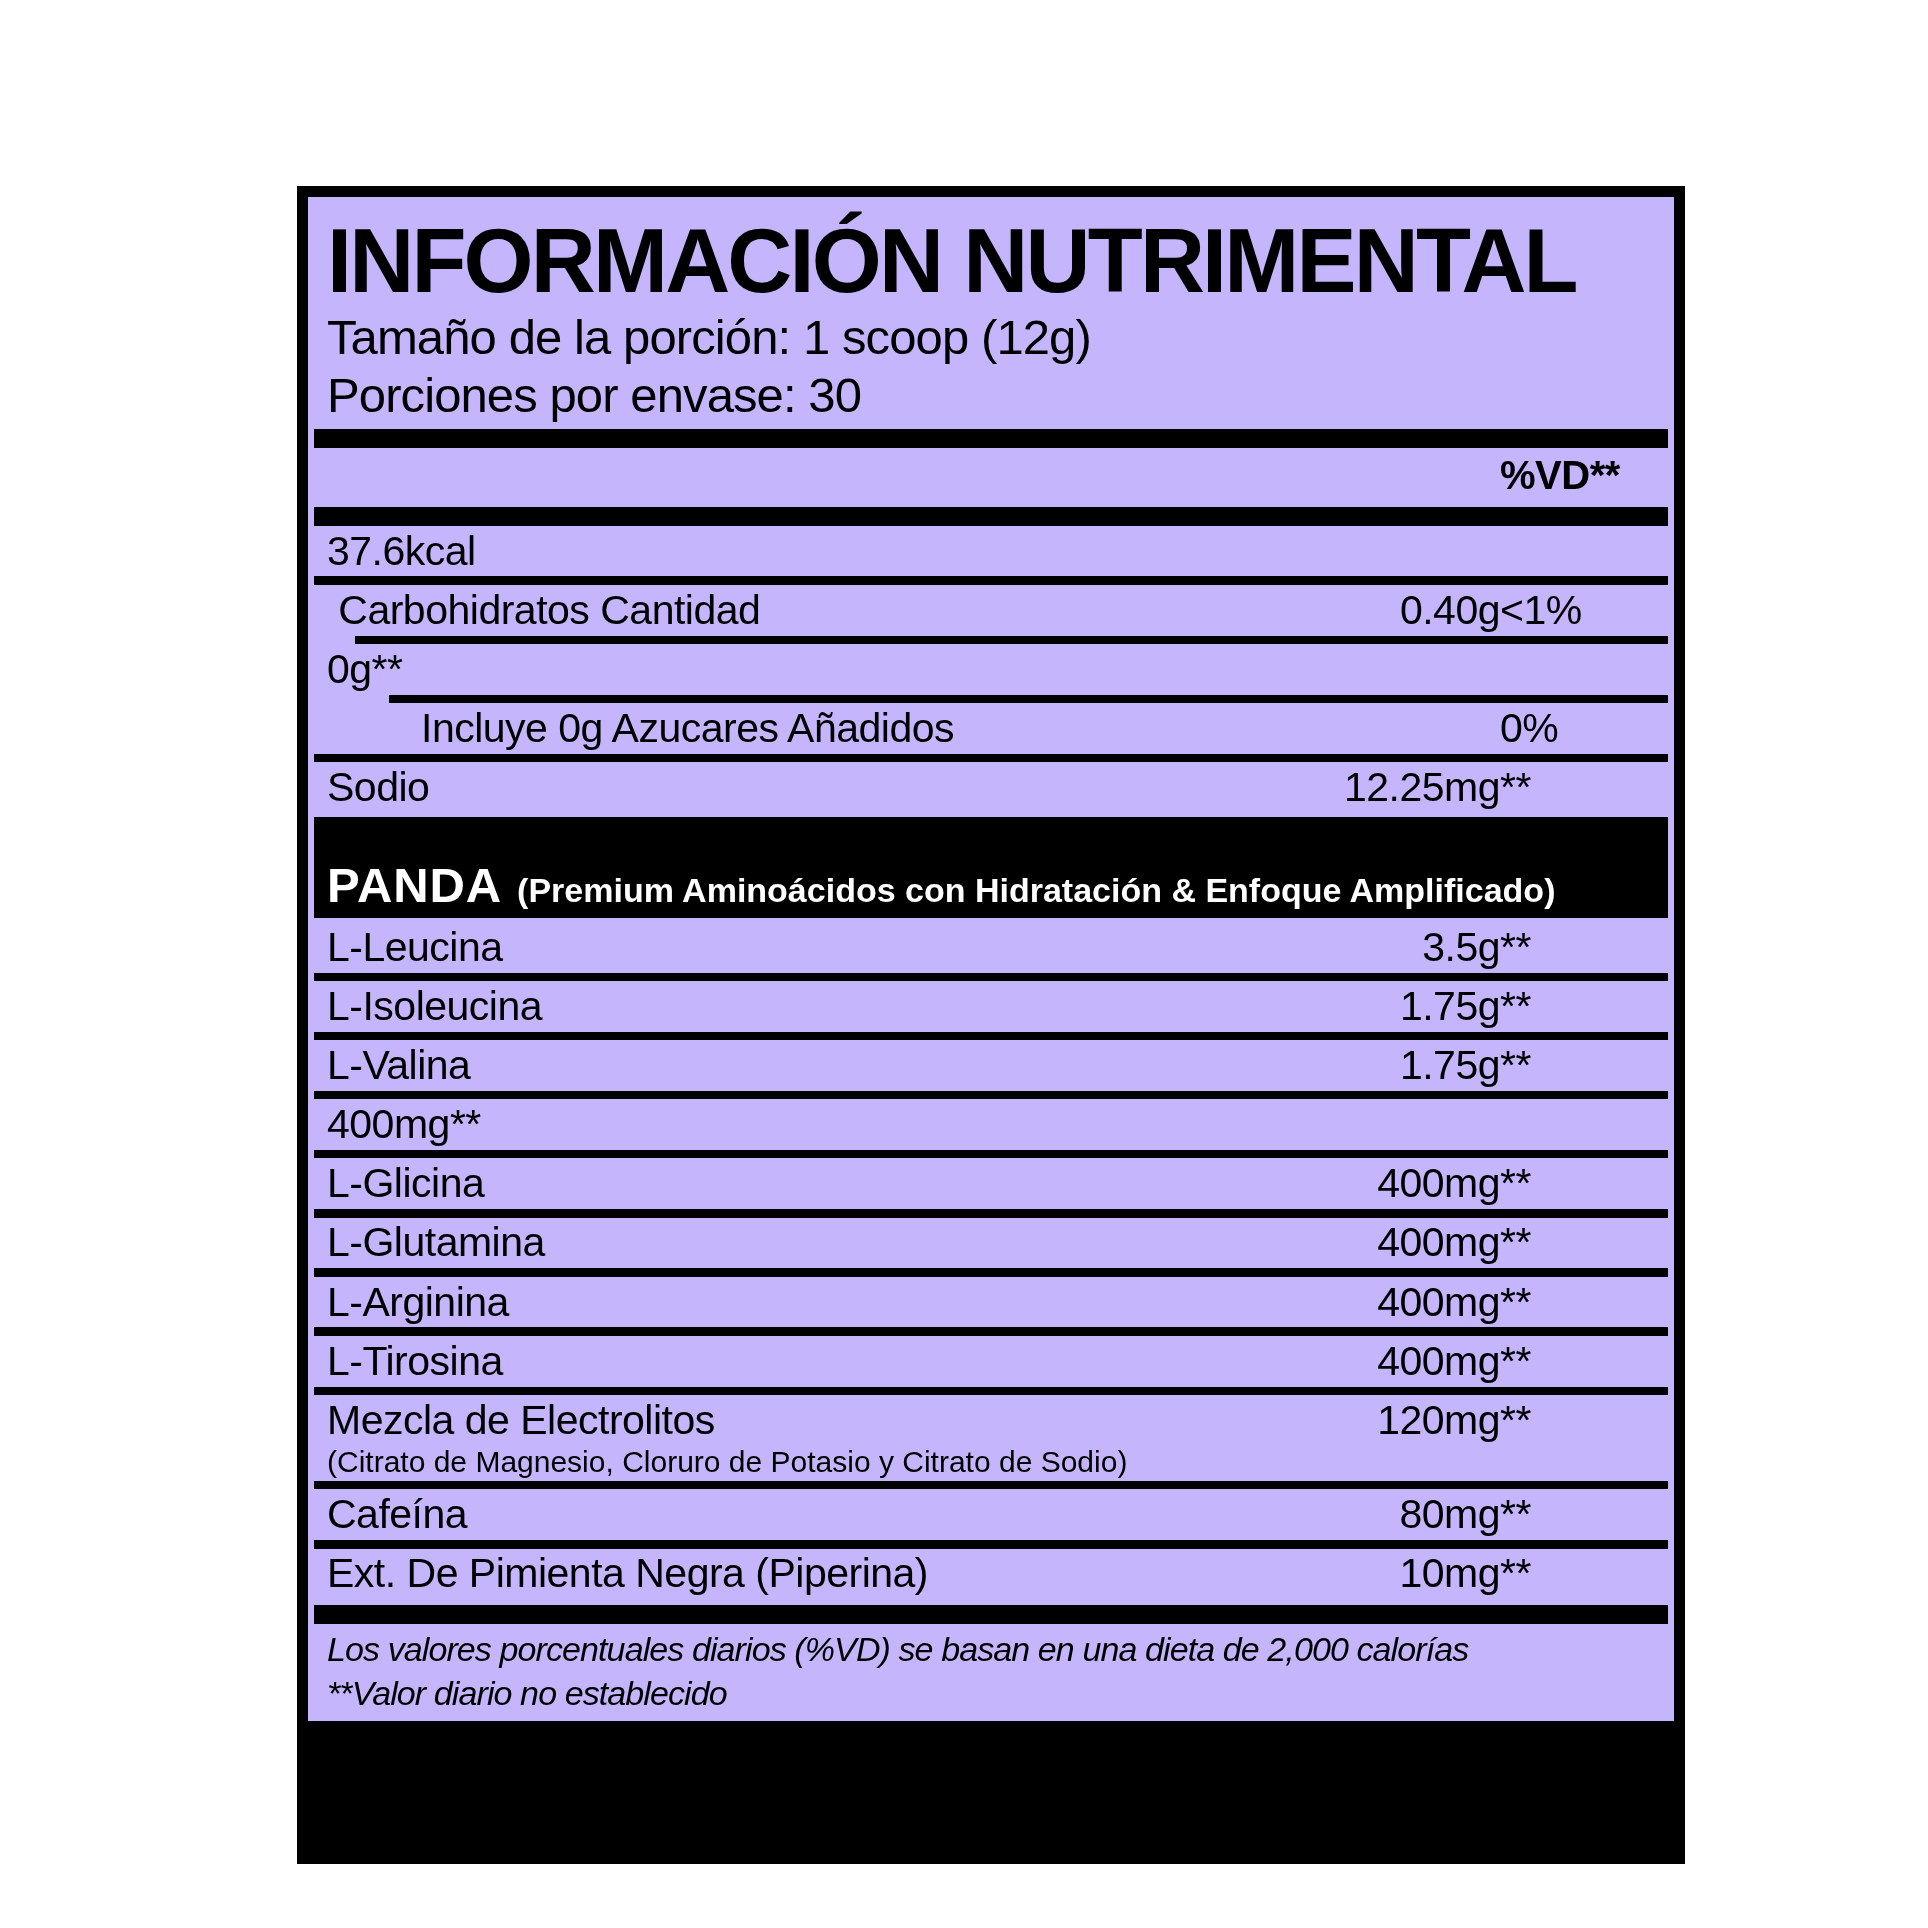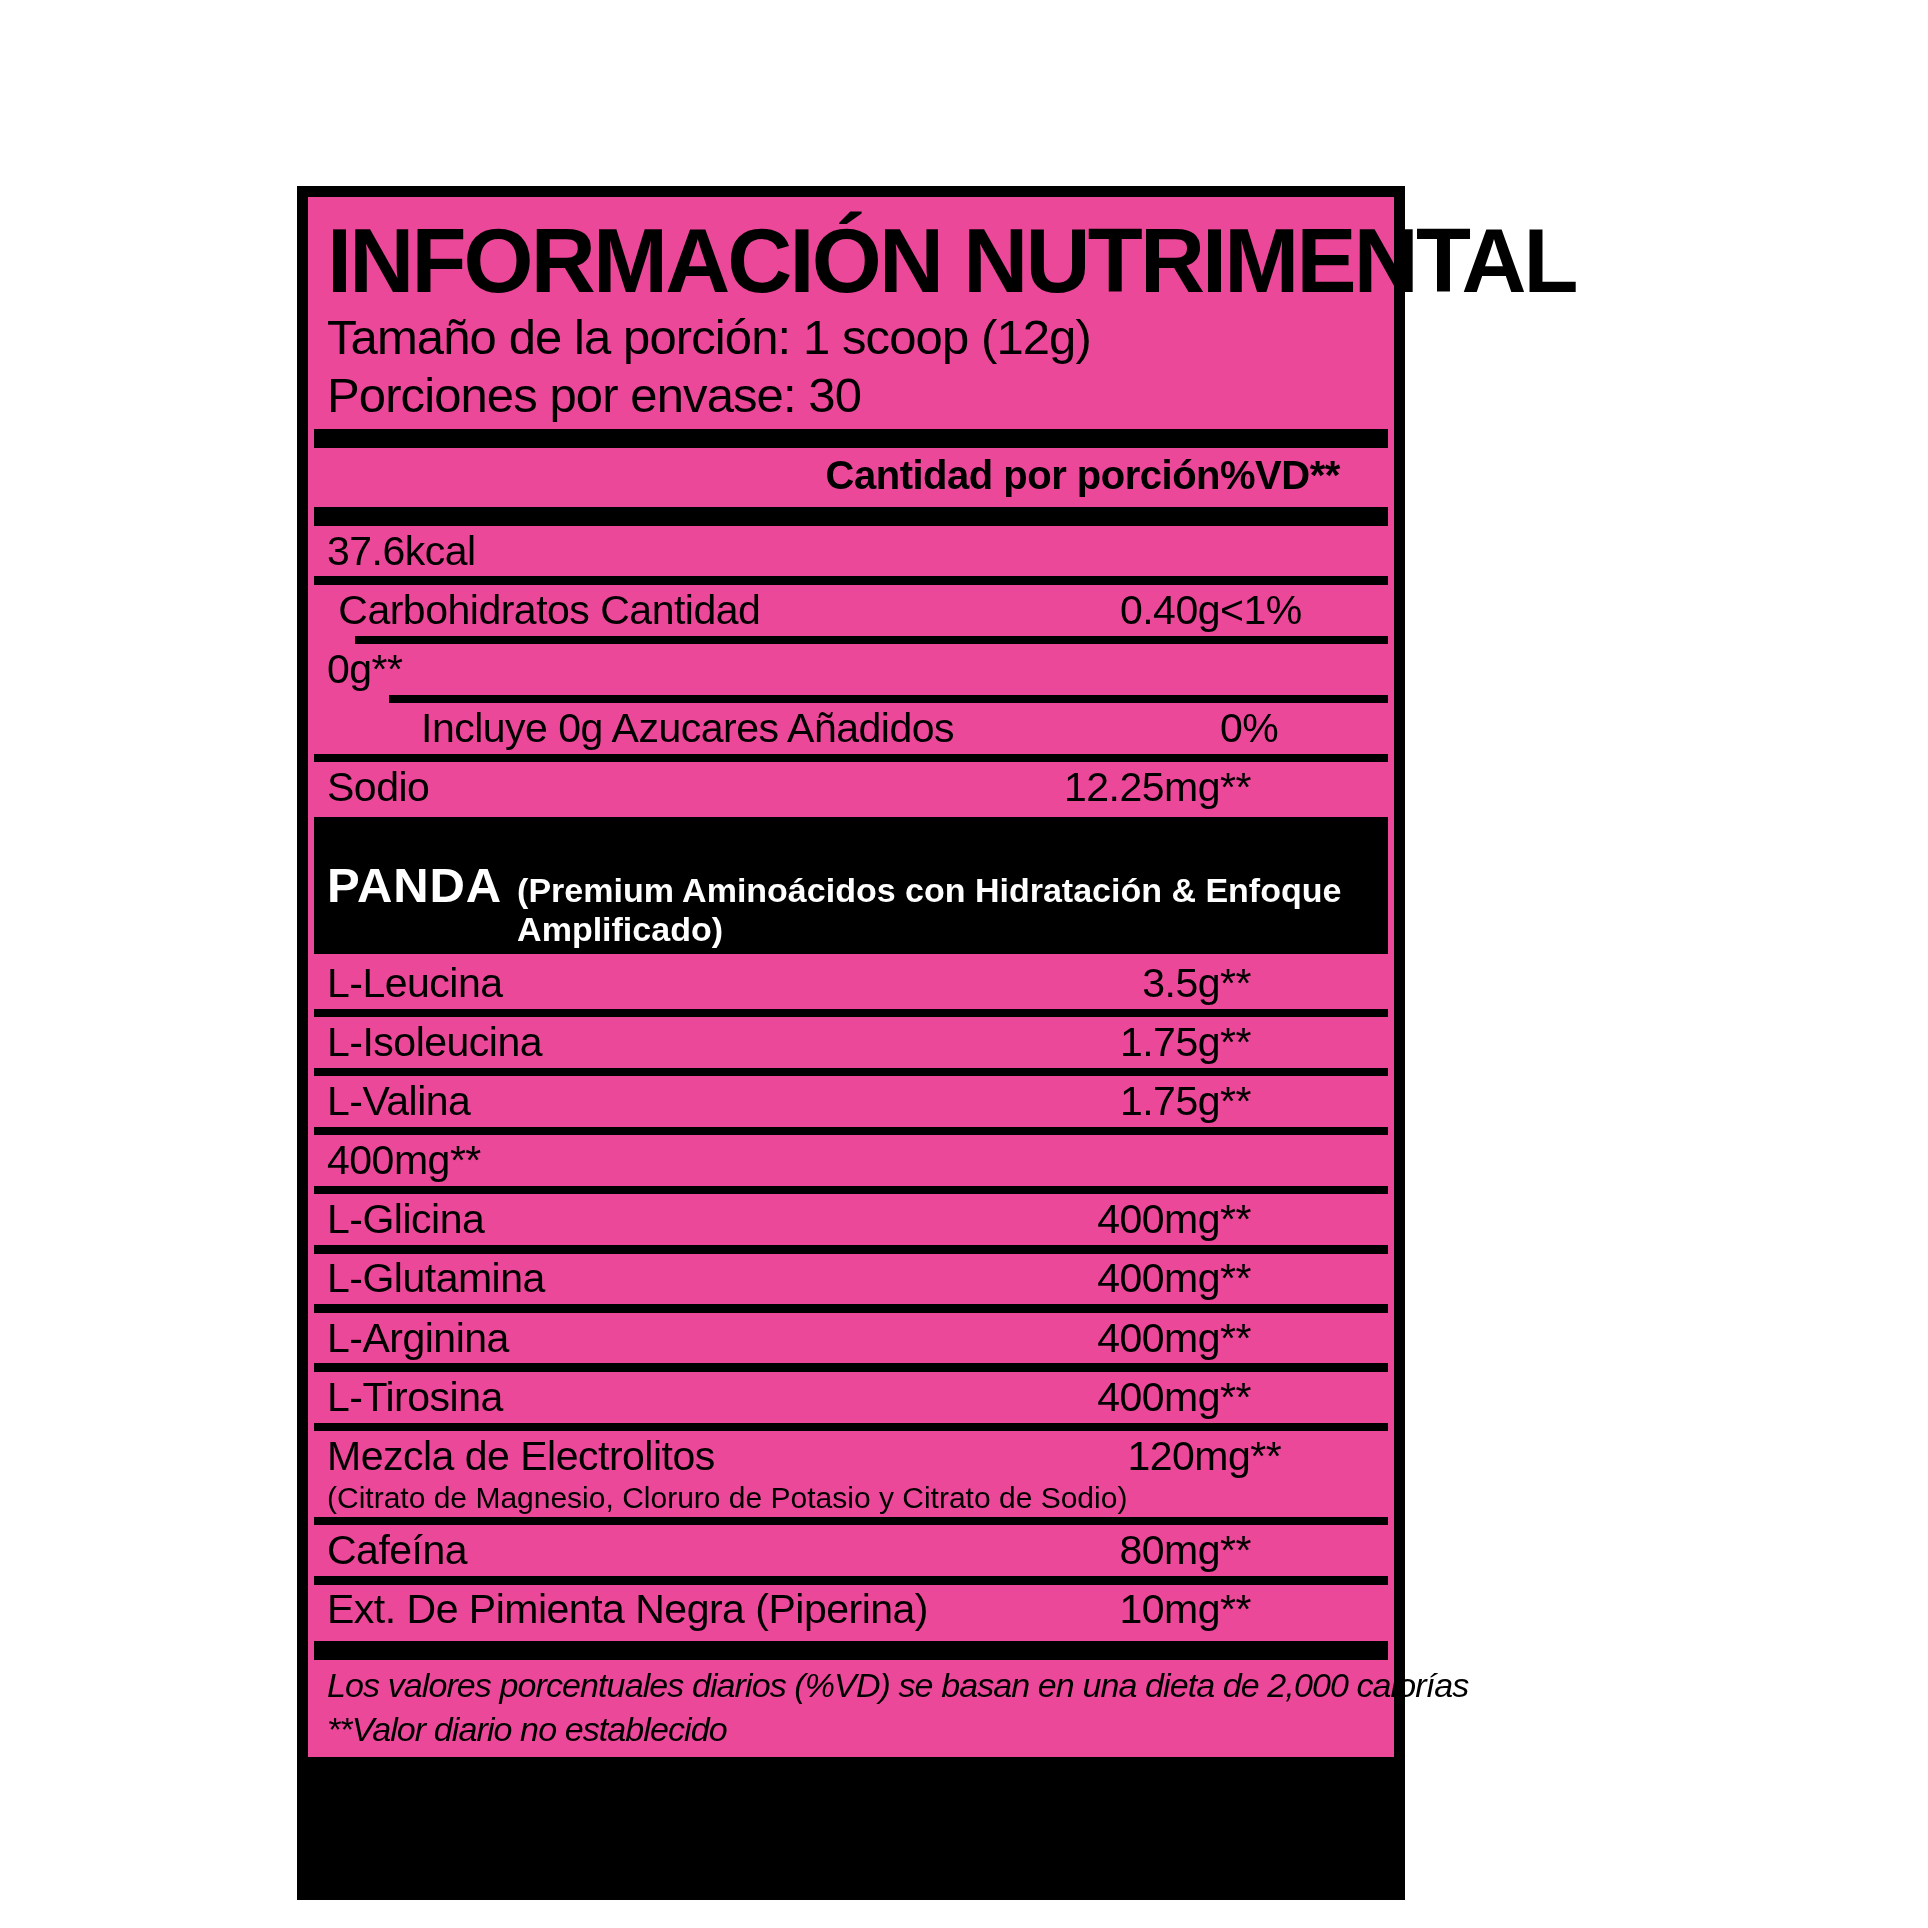--- a/index.html
+++ b/index.html
@@ -1,20 +1,20 @@
 <!DOCTYPE html>
 <html style="font-size:15px"><head>
 <meta charset="utf-8">
 <style>
   html,body{margin:0;padding:0;}
   body{width:1928px;height:1928px;background:#ffffff;font-family:"Liberation Sans","DejaVu Sans",sans-serif;}
   .canvas{position:relative;width:1928px;height:1928px;background:#ffffff;overflow:hidden;}
   .nf-label{
-    position:absolute;left:297px;top:186px;width:1108px;
-    box-sizing:border-box;border:11.3px solid #000;background:#ec4899;color:#000;
+    position:absolute;left:297px;top:186px;width:1388px;
+    box-sizing:border-box;border:11.3px solid #000;background:#c4b5fd;color:#000;
   }
   .nf-inner{padding:19px 19px 7.5px 19px;}
   .nf-title{font-size:90px;font-weight:bold;letter-spacing:-2.8px;line-height:1.0;white-space:nowrap;}
   .serving{font-size:49px;line-height:1.12;letter-spacing:-0.9px;margin-top:3.8px;white-space:nowrap;}
   .bar{height:19px;background:#000;margin:5.6px -13px 0 -13px;}
   .row{display:flex;align-items:flex-start;padding:3.8px 0;font-size:41px;line-height:1.05;letter-spacing:-0.5px;}
   .row .nm{flex:1 1 auto;}
   .row .amt{flex:0 0 auto;text-align:right;white-space:nowrap;}
   .row .vd{flex:0 0 155px;text-align:left;white-space:nowrap;}
   .row.head{font-weight:bold;font-size:40px;letter-spacing:-0.5px;padding:5.6px 0;}
@@ -39,21 +39,20 @@
     <div class="nf-inner">
 
       <div class="nf-title">INFORMACIÓN NUTRIMENTAL</div>
       <div class="serving">Tamaño de la porción: 1 scoop (12g)</div>
       <div class="serving">Porciones por envase: 30</div>
 
       <div class="bar"></div>
 
       <div class="row head">
         <span class="nm"></span>
-        <span class="amt">Cantidad por porción</span>
         <span class="vd">%VD**</span>
       </div>
 
       <div class="bar"></div>
 
       <div class="row">
         <span class="amt">37.6kcal</span>
         <span class="vd"></span>
       </div>
       <div class="sep"></div>

